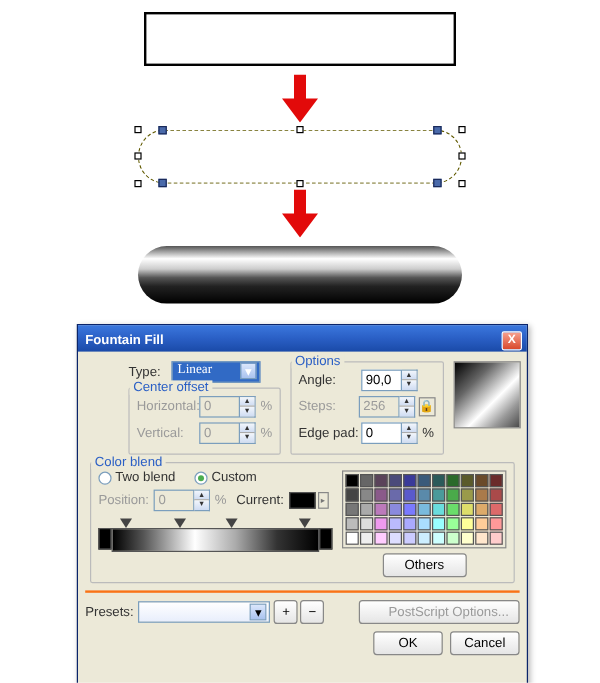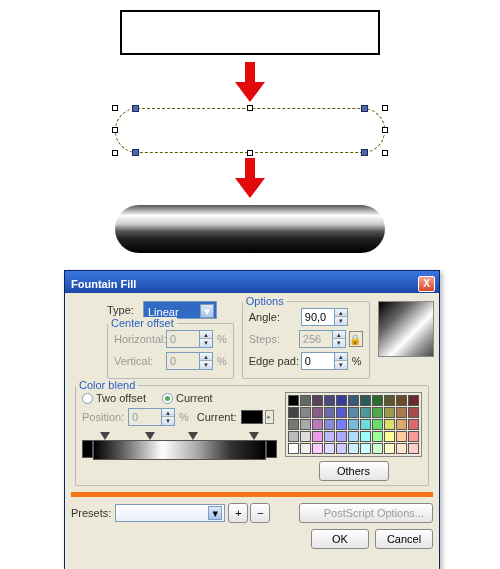--- a/index.html
+++ b/index.html
@@ -128,23 +128,24 @@
     padding: 0 2px 0 4px;
     justify-content: space-between;
   }
   .select-blue {
     background: #316ac5;
     color: #fff;
     border: 1px solid #7b9ebd;
     height: 18px;
     width: 74px;
     display: inline-flex;
-    align-items: flex-end;
+    align-items: flex-start;
     padding: 0 2px 0 4px;
     justify-content: space-between;
+    font-family: Liberation Serif, serif;
   }
   .select-btn {
     width: 14px;
     height: 14px;
     background: linear-gradient(#dbe7fb,#a9c3ef);
     border: 1px solid #7b9ebd;
     display: flex;
     align-items: center;
     justify-content: center;
   }
@@ -251,21 +252,21 @@
     justify-content:center;
     padding: 0 8px;
     font-size: 11px;
   }
   .btn-dis { color:#9a9a9a;padding-left:24px; }
   .small-sq {
     width: 11px; height: 18px;
     border: 1px solid #555;
     background:#000;
   }
-  .sep-bottom { border-top:5px solid #f97316; margin:6px -4px 22px -4px; padding-top:6px;}
+  .sep-bottom { border-top:2px solid #f97316; margin:6px -4px 22px -4px; padding-top:6px;}
   .lbl-col { width: 52px; display:inline-block;}
 </style>
 </head>
 <body>
 
 <div class="canvas">
 
   <div class="step-rect"></div>
 
   <svg class="arrow arrow-1" viewBox="0 0 30 40">
@@ -378,24 +379,24 @@
         </div>
       </div>
 
       <div class="groupbox">
         <div class="groupbox-title">Color blend</div>
 
         <div style="display:flex; gap:8px;">
           <div style="flex:1;">
             <div class="row">
               <span class="radio"></span>
-              <span class="lbl">Two offset</span>
+              <span class="lbl">Two blend</span>
               <span style="width:16px"></span>
               <span class="radio checked"></span>
-              <span class="lbl">Current</span>
+              <span class="lbl">Custom</span>
             </div>
             <div class="row">
               <span class="lbl-dis" style="width:46px">Position:</span>
               <div class="spinner">
                 <input disabled="" value="0" style="">
                 <div class="spinbtns">
                     <div>▴</div>
                     <div>▾</div>
                   </div>
               </div>

